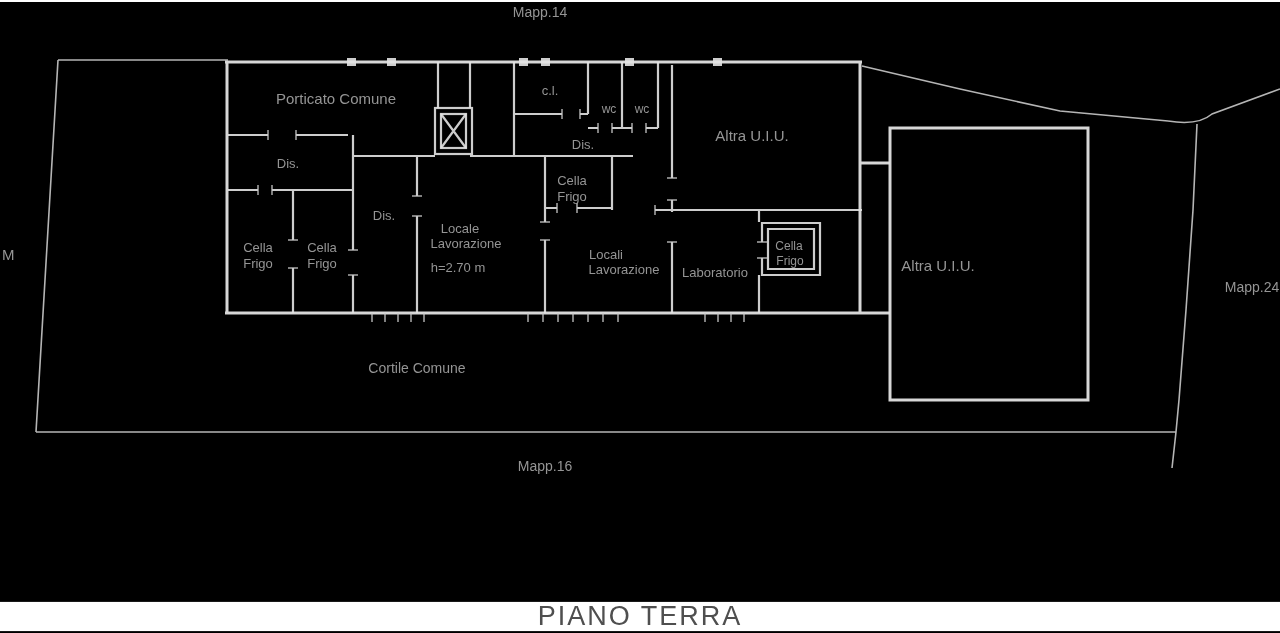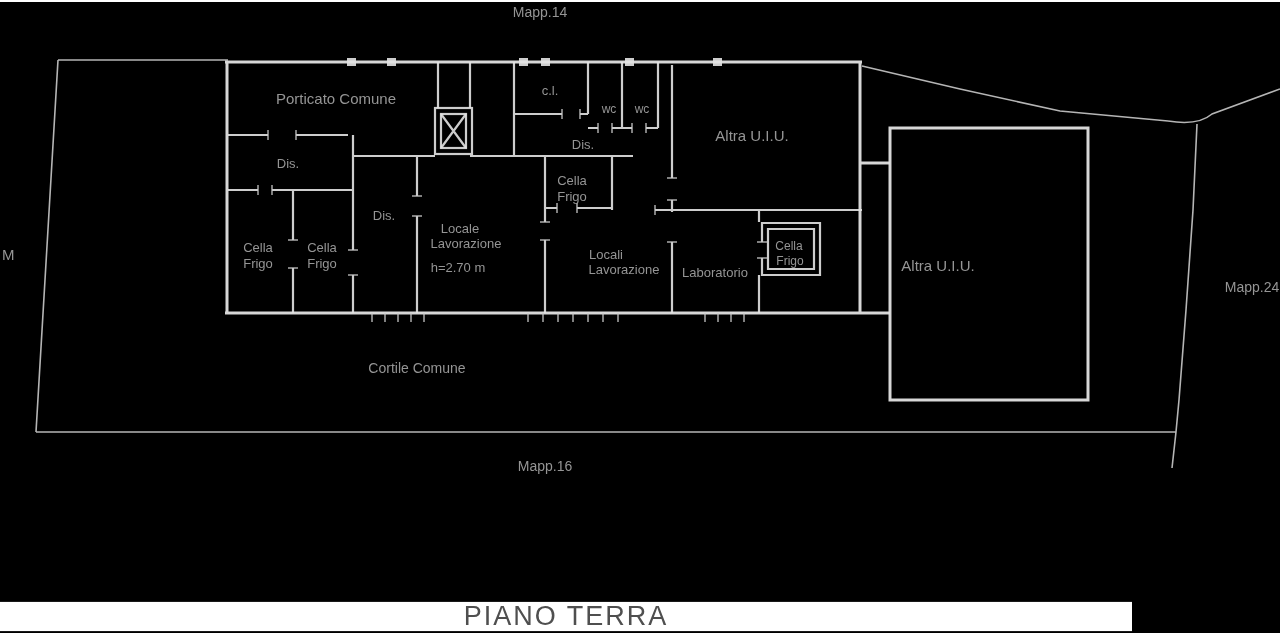--- a/index.html
+++ b/index.html
@@ -19,21 +19,21 @@
   }
   .topline{position:absolute;left:0;top:0;width:1280px;height:2px;background:#ffffff;}
   svg{position:absolute;left:0;top:0;}
   .wall{stroke:var(--wall-color);stroke-width:3;fill:none;opacity:.95;}
   .wall-thin{stroke:var(--wall-color);stroke-width:2.2;fill:none;opacity:.9;}
   .boundary{stroke:var(--boundary-color);stroke-width:1.6;fill:none;opacity:.9;}
   .tick{stroke:var(--boundary-color);stroke-width:1.5;fill:none;opacity:.85;}
   .winmark{fill:var(--wall-color);opacity:.9;}
   .lbl{fill:var(--label-color);opacity:.95;}
   .titlebar{
-    position:absolute;left:0;top:601px;width:1132px;height:29px;
+    position:absolute;left:0;top:601px;width:1280px;height:29px;
     background:var(--titlebar-bg);
     border-top:1px solid #1a1a1a;border-bottom:1px solid #1a1a1a;
     display:flex;align-items:center;justify-content:center;
   }
   .titlebar span{
     color:var(--title-color);font-size:27px;letter-spacing:2px;
     font-family:"Liberation Sans", sans-serif;
   }
 </style>
 </head>

